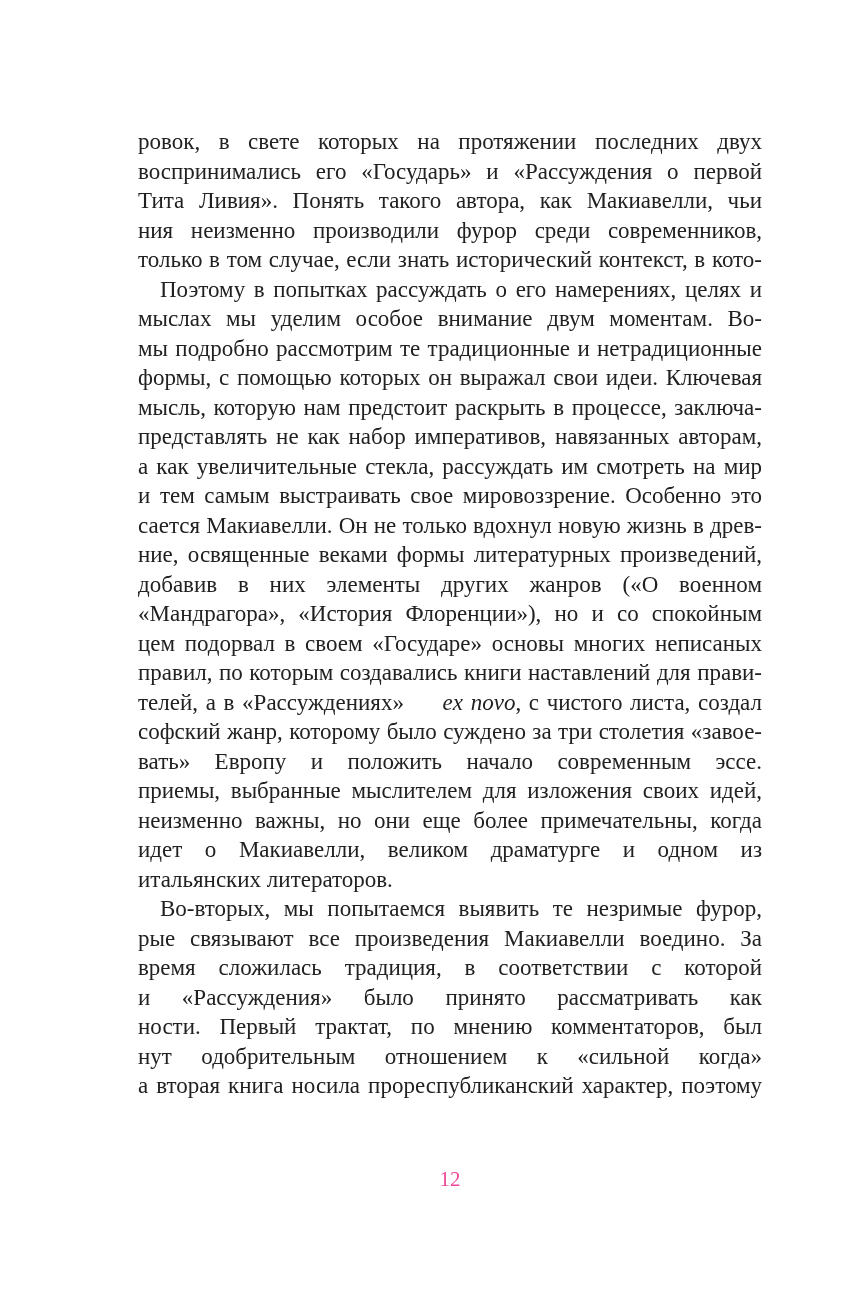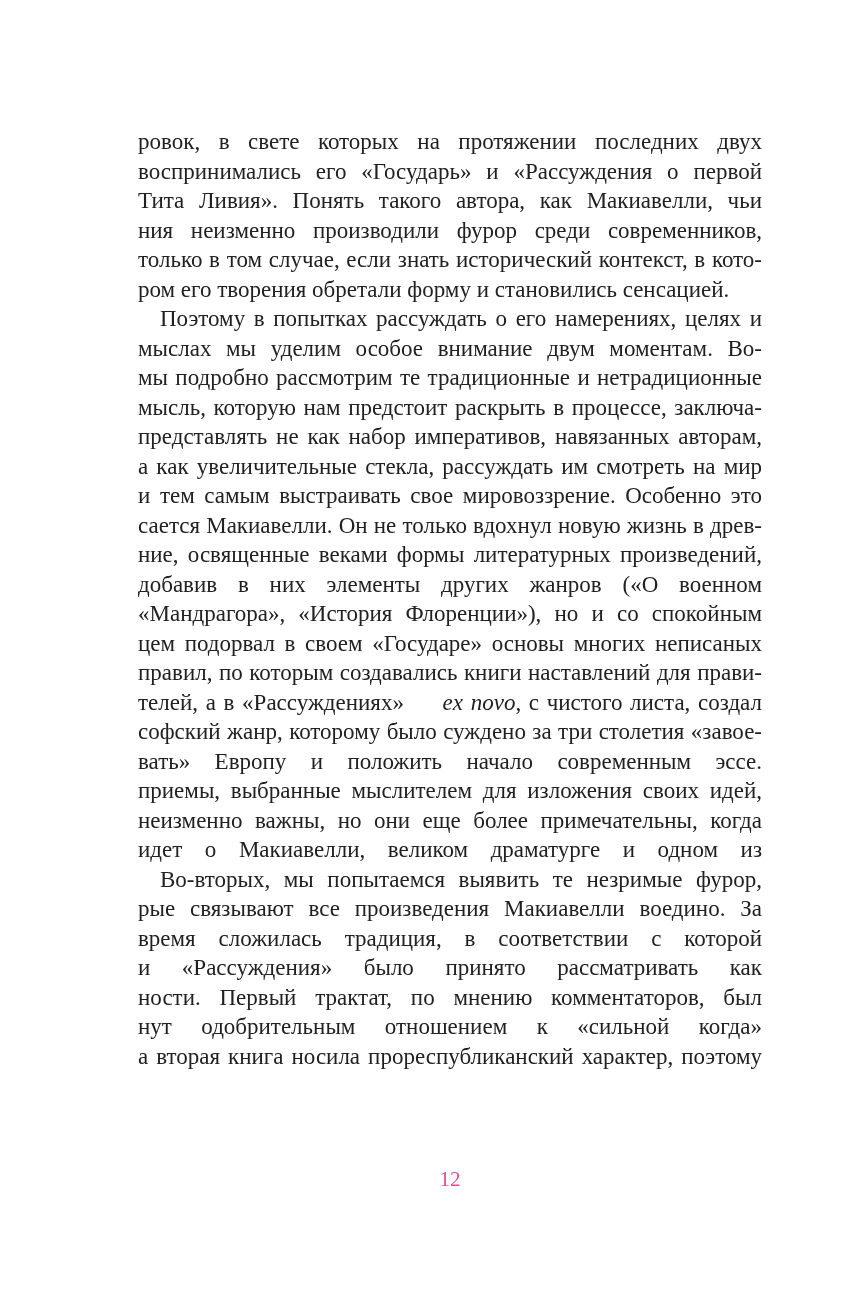--- a/index.html
+++ b/index.html
@@ -66,42 +66,43 @@
 <body>
 
 <div class="book-page">
   <div class="text-block">
       <div class="paragraph">
         <div class="line">ровок, в свете которых на протяжении последних двух столетий</div>
         <div class="line">воспринимались его «Государь» и «Рассуждения о первой декаде</div>
         <div class="line">Тита Ливия». Понять такого автора, как Макиавелли, чьи сочине-</div>
         <div class="line">ния неизменно производили фурор среди современников, можно</div>
         <div class="line">только в том случае, если знать исторический контекст, в кото-</div>
-        <div class="line last-left">ром его творения обретали форму и становились сенсацией.</div>
       </div>
       <div class="paragraph">
         <div class="line indent">Поэтому в попытках рассуждать о его намерениях, целях и за-</div>
         <div class="line">мыслах мы уделим особое внимание двум моментам. Во-первых,</div>
         <div class="line">мы подробно рассмотрим те традиционные и нетрадиционные</div>
+        <div class="line">формы, с помощью которых он выражал свои идеи. Ключевая</div>
         <div class="line">мысль, которую нам предстоит раскрыть в процессе, заключа-</div>
         <div class="line">представлять не как набор императивов, навязанных авторам,</div>
         <div class="line">а как увеличительные стекла, рассуждать им смотреть на мир</div>
         <div class="line">и тем самым выстраивать свое мировоззрение. Особенно это ка-</div>
         <div class="line">сается Макиавелли. Он не только вдохнул новую жизнь в древ-</div>
         <div class="line">ние, освященные веками формы литературных произведений,</div>
         <div class="line">добавив в них элементы других жанров («О военном искусстве»,</div>
         <div class="line">«Мандрагора», «История Флоренции»), но и со спокойным серд-</div>
         <div class="line">цем подорвал в своем «Государе» основы многих неписаных</div>
         <div class="line">правил, по которым создавались книги наставлений для прави-</div>
         <div class="line"><span>телей, а в «Рассуждениях» </span><span class="italic">ex novo</span><span>, с чистого листа, создал фило-</span></div>
         <div class="line">софский жанр, которому было суждено за три столетия «завое-</div>
         <div class="line">вать» Европу и положить начало современным эссе. Формальные</div>
         <div class="line">приемы, выбранные мыслителем для изложения своих идей,</div>
         <div class="line">неизменно важны, но они еще более примечательны, когда речь</div>
         <div class="line">идет о Макиавелли, великом драматурге и одном из величайших</div>
+        <div class="line last-left">итальянских литераторов.</div>
       </div>
       <div class="paragraph">
         <div class="line indent">Во-вторых, мы попытаемся выявить те незримые фурор, кото-</div>
         <div class="line">рые связывают все произведения Макиавелли воедино. За долгое</div>
         <div class="line">время сложилась традиция, в соответствии с которой «Государя»</div>
         <div class="line">и «Рассуждения» было принято рассматривать как противополож-</div>
         <div class="line">ности. Первый трактат, по мнению комментаторов, был проник-</div>
         <div class="line">нут одобрительным отношением к «сильной когда» властелина,</div>
         <div class="line">а вторая книга носила прореспубликанский характер, поэтому</div>
       </div>

